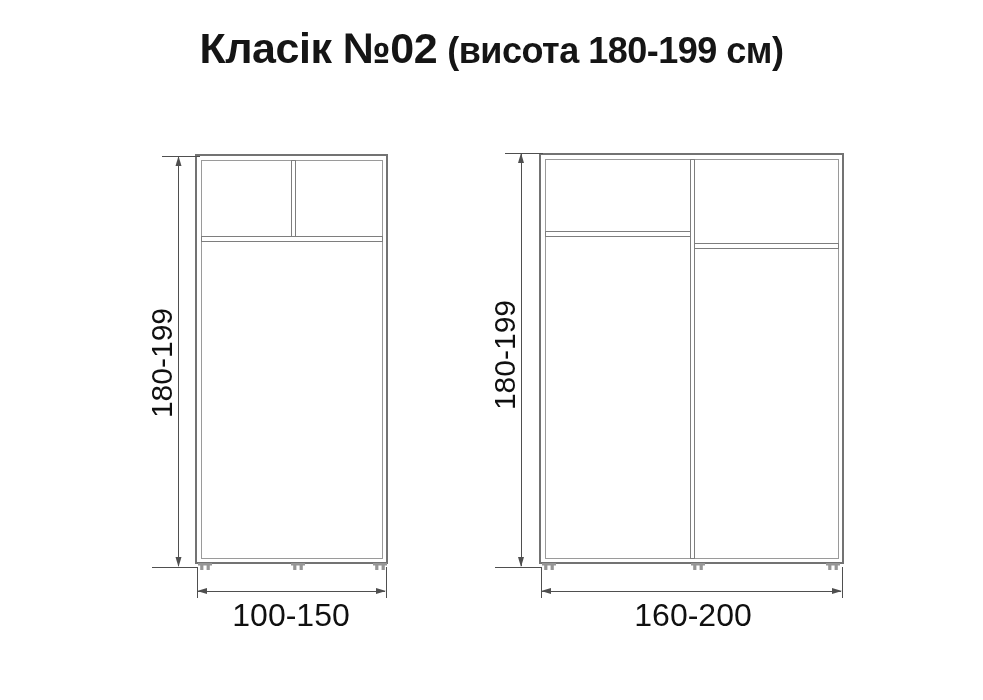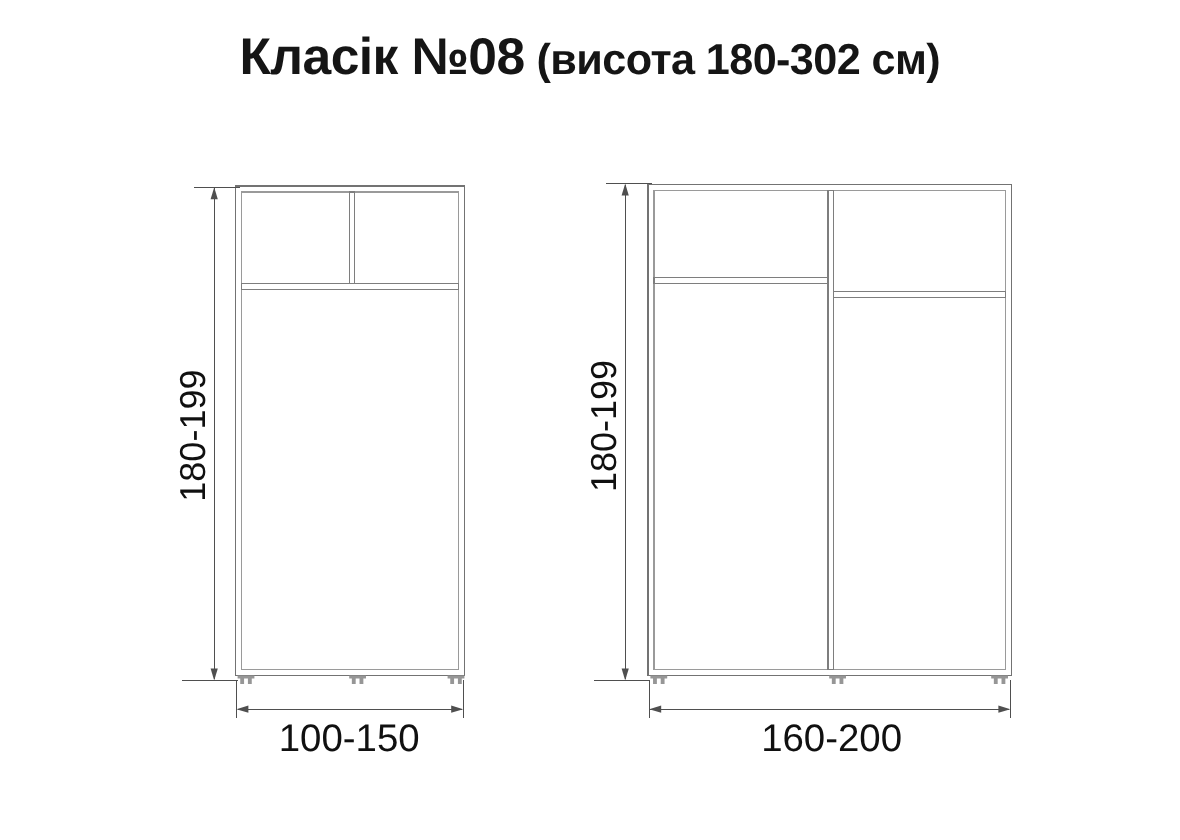--- a/index.html
+++ b/index.html
@@ -27,21 +27,21 @@
     fill:#101010; font-size:32px;
     font-family:"Liberation Sans", sans-serif;
     text-anchor:middle;
   }
   .dimtext.v { font-size:30px; }
 </style>
 </head>
 <body>
 
 <div class="title">
-  <span class="main">Класік №08</span><span class="suffix">(висота 180-302 см)</span>
+  <span class="main">Класік №02</span><span class="suffix">(висота 180-199 см)</span>
 </div>
 
 <svg class="diagram" width="983" height="700" viewBox="0 0 983 700" xmlns="http://www.w3.org/2000/svg">
 
   <g>
 
     <rect class="cab" x="196" y="155" width="191" height="408"></rect>
     <rect class="inner" x="201" y="160" width="181" height="398"></rect>
 
     <rect class="panel" x="291.5" y="160" width="4" height="76"></rect>

